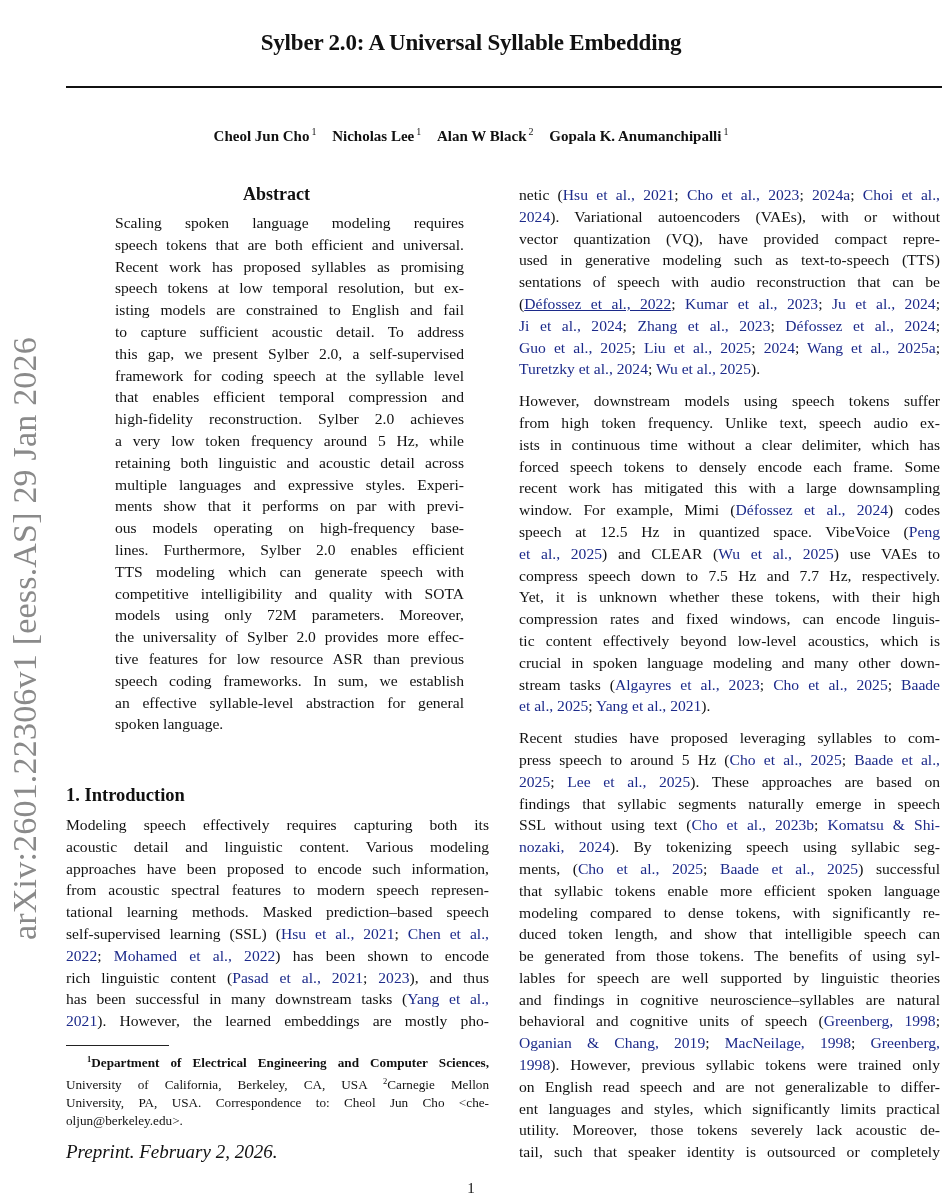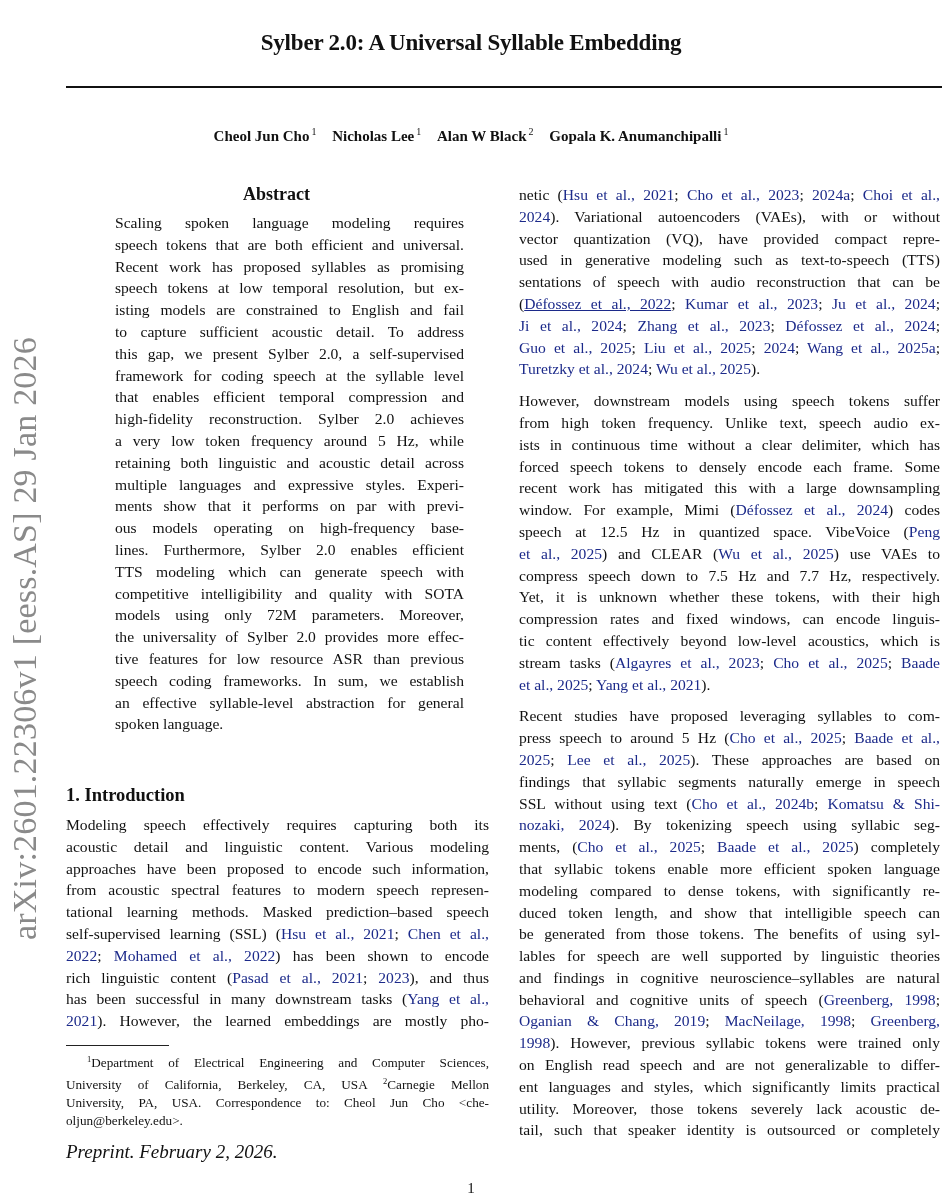--- a/index.html
+++ b/index.html
@@ -20,21 +20,21 @@
   .lines .ln { display: block; white-space: nowrap; text-align: justify; text-align-last: justify; height: 21.8px; }
   .lines .ln.last { text-align-last: left; }
   .abstract { top: 212px; left: 115px; width: 349px; }
   .left { top: 802px; left: 66px; width: 423px; margin-top: 12px; }
   .right { top: 184px; left: 519px; width: 421px; }
   .cite { color: #1c2a8a; }
   .sec-head { position: absolute; top: 785px; left: 66px; font-size: 18.5px; font-weight: bold; }
   .fn-rule { position: absolute; top: 1045px; left: 66px; width: 103px; height: 1px; background: #222; }
   .footnote { position: absolute; top: 1050px; left: 66px; width: 423px; font-size: 13.2px; line-height: 18px; }
   .footnote .ln { display: block; white-space: nowrap; text-align: justify; text-align-last: justify; }
-  .footnote .ln.first { padding-left: 21px; }
+  .footnote .ln.first { padding-left: 21px; font-weight: bold; }
   .footnote .ln.last { text-align-last: left; }
   .footnote sup { font-size: 8.5px; vertical-align: 5px; }
   .preprint { position: absolute; top: 1141px; left: 66px; font-size: 19px; font-style: italic; }
   .pagenum { position: absolute; top: 1180px; left: 0; width: 942px; text-align: center; font-size: 15px; }
 </style>
 </head>
 <body>
 
 <div>
   <div class="title">Sylber 2.0: A Universal Syllable Embedding</div>
@@ -119,31 +119,32 @@
         <span class="ln"><span>ists in continuous time without a clear delimiter, which has</span></span>
         <span class="ln"><span>forced speech tokens to densely encode each frame. Some</span></span>
         <span class="ln"><span>recent work has mitigated this with a large downsampling</span></span>
         <span class="ln"><span>window. For example, Mimi (</span><span class="cite" style="color: rgb(28, 42, 138);">Défossez et al., 2024</span><span>) codes</span></span>
         <span class="ln"><span>speech at 12.5 Hz in quantized space.  VibeVoice (</span><span class="cite" style="color: rgb(28, 42, 138);">Peng</span></span>
         <span class="ln"><span class="cite" style="color: rgb(28, 42, 138);">et al., 2025</span><span>) and CLEAR (</span><span class="cite" style="color: rgb(28, 42, 138);">Wu et al., 2025</span><span>) use VAEs to</span></span>
         <span class="ln"><span>compress speech down to 7.5 Hz and 7.7 Hz, respectively.</span></span>
         <span class="ln"><span>Yet, it is unknown whether these tokens, with their high</span></span>
         <span class="ln"><span>compression rates and fixed windows, can encode linguis-</span></span>
         <span class="ln"><span>tic content effectively beyond low-level acoustics, which is</span></span>
+        <span class="ln"><span>crucial in spoken language modeling and many other down-</span></span>
         <span class="ln"><span>stream tasks (</span><span class="cite" style="color: rgb(28, 42, 138);">Algayres et al., 2023</span><span>; </span><span class="cite" style="color: rgb(28, 42, 138);">Cho et al., 2025</span><span>; </span><span class="cite" style="color: rgb(28, 42, 138);">Baade</span></span>
         <span class="ln last"><span class="cite" style="color: rgb(28, 42, 138);">et al., 2025</span><span>; </span><span class="cite" style="color: rgb(28, 42, 138);">Yang et al., 2021</span><span>).</span></span>
       </div>
       <div style="margin-top: 10px;">
         <span class="ln"><span>Recent studies have proposed leveraging syllables to com-</span></span>
         <span class="ln"><span>press speech to around 5 Hz (</span><span class="cite" style="color: rgb(28, 42, 138);">Cho et al., 2025</span><span>; </span><span class="cite" style="color: rgb(28, 42, 138);">Baade et al.,</span></span>
         <span class="ln"><span class="cite" style="color: rgb(28, 42, 138);">2025</span><span>; </span><span class="cite" style="color: rgb(28, 42, 138);">Lee et al., 2025</span><span>).  These approaches are based on</span></span>
         <span class="ln"><span>findings that syllabic segments naturally emerge in speech</span></span>
-        <span class="ln"><span>SSL without using text (</span><span class="cite" style="color: rgb(28, 42, 138);">Cho et al., 2024b</span><span>; </span><span class="cite" style="color: rgb(28, 42, 138);">Komatsu &amp; Shi-</span></span>
+        <span class="ln"><span>SSL without using text (</span><span class="cite" style="color: rgb(28, 42, 138);">Cho et al., 2023b</span><span>; </span><span class="cite" style="color: rgb(28, 42, 138);">Komatsu &amp; Shi-</span></span>
         <span class="ln"><span class="cite" style="color: rgb(28, 42, 138);">nozaki, 2024</span><span>).  By tokenizing speech using syllabic seg-</span></span>
-        <span class="ln"><span>ments, (</span><span class="cite" style="color: rgb(28, 42, 138);">Cho et al., 2025</span><span>; </span><span class="cite" style="color: rgb(28, 42, 138);">Baade et al., 2025</span><span>) completely</span></span>
+        <span class="ln"><span>ments, (</span><span class="cite" style="color: rgb(28, 42, 138);">Cho et al., 2025</span><span>; </span><span class="cite" style="color: rgb(28, 42, 138);">Baade et al., 2025</span><span>) successful</span></span>
         <span class="ln"><span>that syllabic tokens enable more efficient spoken language</span></span>
         <span class="ln"><span>modeling compared to dense tokens, with significantly re-</span></span>
         <span class="ln"><span>duced token length, and show that intelligible speech can</span></span>
         <span class="ln"><span>be generated from those tokens. The benefits of using syl-</span></span>
         <span class="ln"><span>lables for speech are well supported by linguistic theories</span></span>
         <span class="ln"><span>and findings in cognitive neuroscience–syllables are natural</span></span>
         <span class="ln"><span>behavioral and cognitive units of speech (</span><span class="cite" style="color: rgb(28, 42, 138);">Greenberg, 1998</span><span>;</span></span>
         <span class="ln"><span class="cite" style="color: rgb(28, 42, 138);">Oganian &amp; Chang, 2019</span><span>; </span><span class="cite" style="color: rgb(28, 42, 138);">MacNeilage, 1998</span><span>; </span><span class="cite" style="color: rgb(28, 42, 138);">Greenberg,</span></span>
         <span class="ln"><span class="cite" style="color: rgb(28, 42, 138);">1998</span><span>). However, previous syllabic tokens were trained only</span></span>
         <span class="ln"><span>on English read speech and are not generalizable to differ-</span></span>

